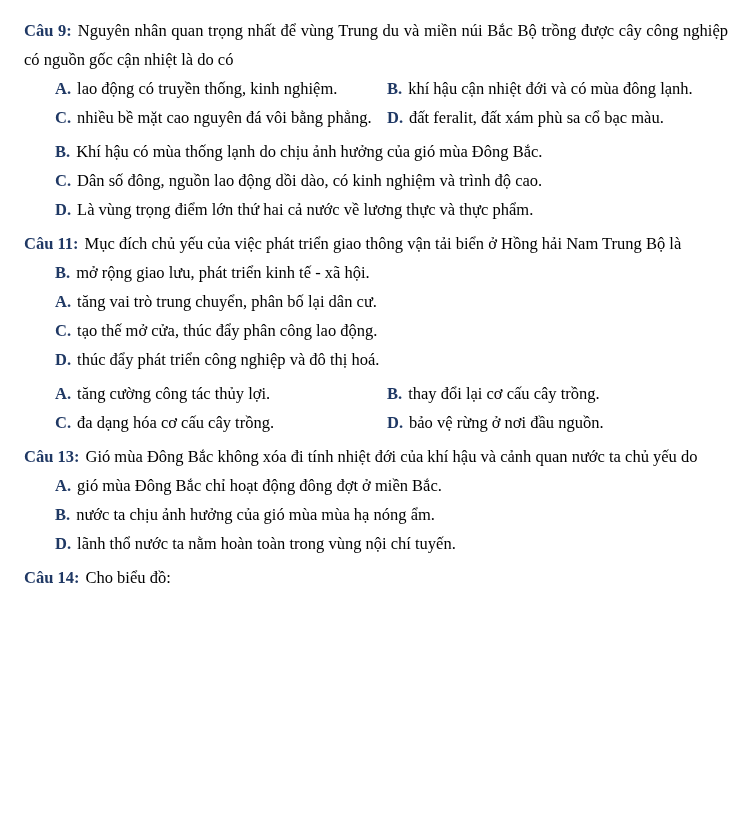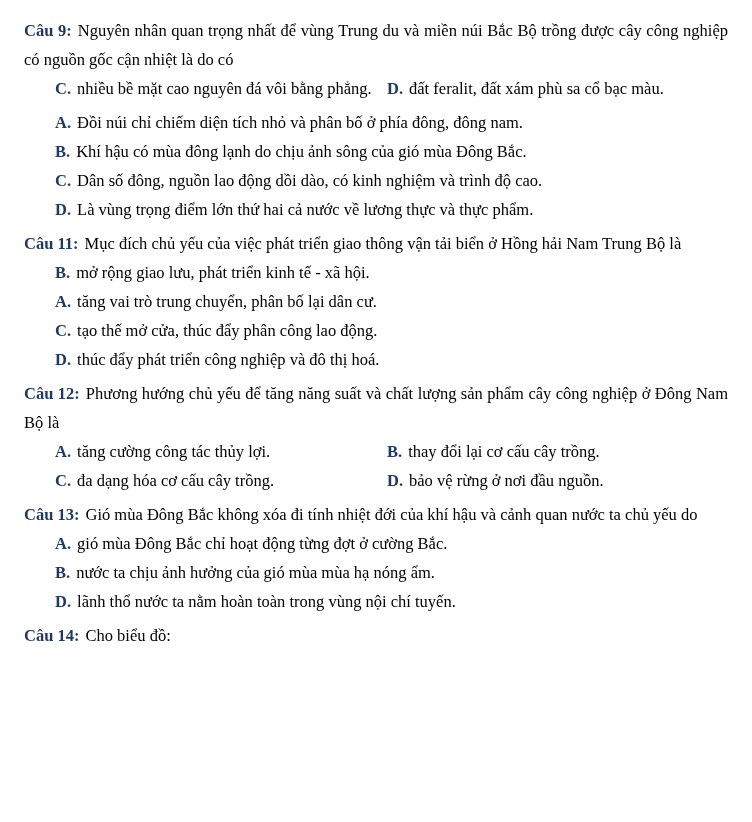--- a/index.html
+++ b/index.html
@@ -44,63 +44,65 @@
 </style>
 </head>
 <body>
 
 <div class="page">
 
   <section class="question">
     <p class="stem"><b class="q-label">Câu 9:</b><span>Nguyên nhân quan trọng nhất để vùng Trung du và miền núi Bắc Bộ trồng được cây công nghiệp có nguồn gốc cận nhiệt là do có</span></p>
     <div class="two-col">
       <div class="opt-row">
+        <p class="opt col1"><b class="opt-letter">A.</b><span>lao động có truyền thống, kinh nghiệm.</span></p>
+        <p class="opt col2"><b class="opt-letter">B.</b><span>khí hậu cận nhiệt đới và có mùa đông lạnh.</span></p>
+      </div>
+      <div class="opt-row">
         <p class="opt col1"><b class="opt-letter">C.</b><span>nhiều bề mặt cao nguyên đá vôi bằng phẳng.</span></p>
         <p class="opt col2"><b class="opt-letter">D.</b><span>đất feralit, đất xám phù sa cổ bạc màu.</span></p>
       </div>
     </div>
   </section>
 
   <section class="question">
     <div class="one-col">
-      <p class="opt"><b class="opt-letter">A.</b><span>Đồi núi chỉ chiếm diện tích nhỏ và phân bố ở phía đông, đông nam.</span></p>
-      <p class="opt"><b class="opt-letter">B.</b><span>Khí hậu có mùa đông lạnh do chịu ảnh sông của gió mùa Đông Bắc.</span></p>
+      <p class="opt"><b class="opt-letter">B.</b><span>Khí hậu có mùa thống lạnh do chịu ảnh hưởng của gió mùa Đông Bắc.</span></p>
       <p class="opt"><b class="opt-letter">C.</b><span>Dân số đông, nguồn lao động dồi dào, có kinh nghiệm và trình độ cao.</span></p>
       <p class="opt"><b class="opt-letter">D.</b><span>Là vùng trọng điểm lớn thứ hai cả nước về lương thực và thực phẩm.</span></p>
     </div>
   </section>
 
   <section class="question">
     <p class="stem"><b class="q-label">Câu 11:</b><span>Mục đích chủ yếu của việc phát triển giao thông vận tải biển ở Hồng hải Nam Trung Bộ là</span></p>
     <div class="one-col">
       <p class="opt"><b class="opt-letter">B.</b><span>mở rộng giao lưu, phát triển kinh tế - xã hội.</span></p>
       <p class="opt"><b class="opt-letter">A.</b><span>tăng vai trò trung chuyển, phân bố lại dân cư.</span></p>
       <p class="opt"><b class="opt-letter">C.</b><span>tạo thế mở cửa, thúc đẩy phân công lao động.</span></p>
       <p class="opt"><b class="opt-letter">D.</b><span>thúc đẩy phát triển công nghiệp và đô thị hoá.</span></p>
     </div>
   </section>
 
   <section class="question">
-    <p class="stem"><b class="q-label">Câu 12:</b><span>Phương hướng chủ yếu để tăng năng suất và chất lượng sản phẩm cây công nghiệp ở Đông Nam Bộ là</span></p>
     <div class="two-col">
       <div class="opt-row">
         <p class="opt col1"><b class="opt-letter">A.</b><span>tăng cường công tác thủy lợi.</span></p>
         <p class="opt col2"><b class="opt-letter">B.</b><span>thay đổi lại cơ cấu cây trồng.</span></p>
       </div>
       <div class="opt-row">
         <p class="opt col1"><b class="opt-letter">C.</b><span>đa dạng hóa cơ cấu cây trồng.</span></p>
         <p class="opt col2"><b class="opt-letter">D.</b><span>bảo vệ rừng ở nơi đầu nguồn.</span></p>
       </div>
     </div>
   </section>
 
   <section class="question">
     <p class="stem"><b class="q-label">Câu 13:</b><span>Gió mùa Đông Bắc không xóa đi tính nhiệt đới của khí hậu và cảnh quan nước ta chủ yếu do</span></p>
     <div class="one-col">
-      <p class="opt"><b class="opt-letter">A.</b><span>gió mùa Đông Bắc chỉ hoạt động từng đợt ở cường Bắc.</span></p>
+      <p class="opt"><b class="opt-letter">A.</b><span>gió mùa Đông Bắc chỉ hoạt động đông đợt ở miền Bắc.</span></p>
       <p class="opt"><b class="opt-letter">B.</b><span>nước ta chịu ảnh hưởng của gió mùa mùa hạ nóng ẩm.</span></p>
       <p class="opt"><b class="opt-letter">D.</b><span>lãnh thổ nước ta nằm hoàn toàn trong vùng nội chí tuyến.</span></p>
     </div>
   </section>
 
   <section class="question">
     <p class="stem"><b class="q-label">Câu 14:</b><span>Cho biểu đồ:</span></p>
   </section>
 
 </div>

